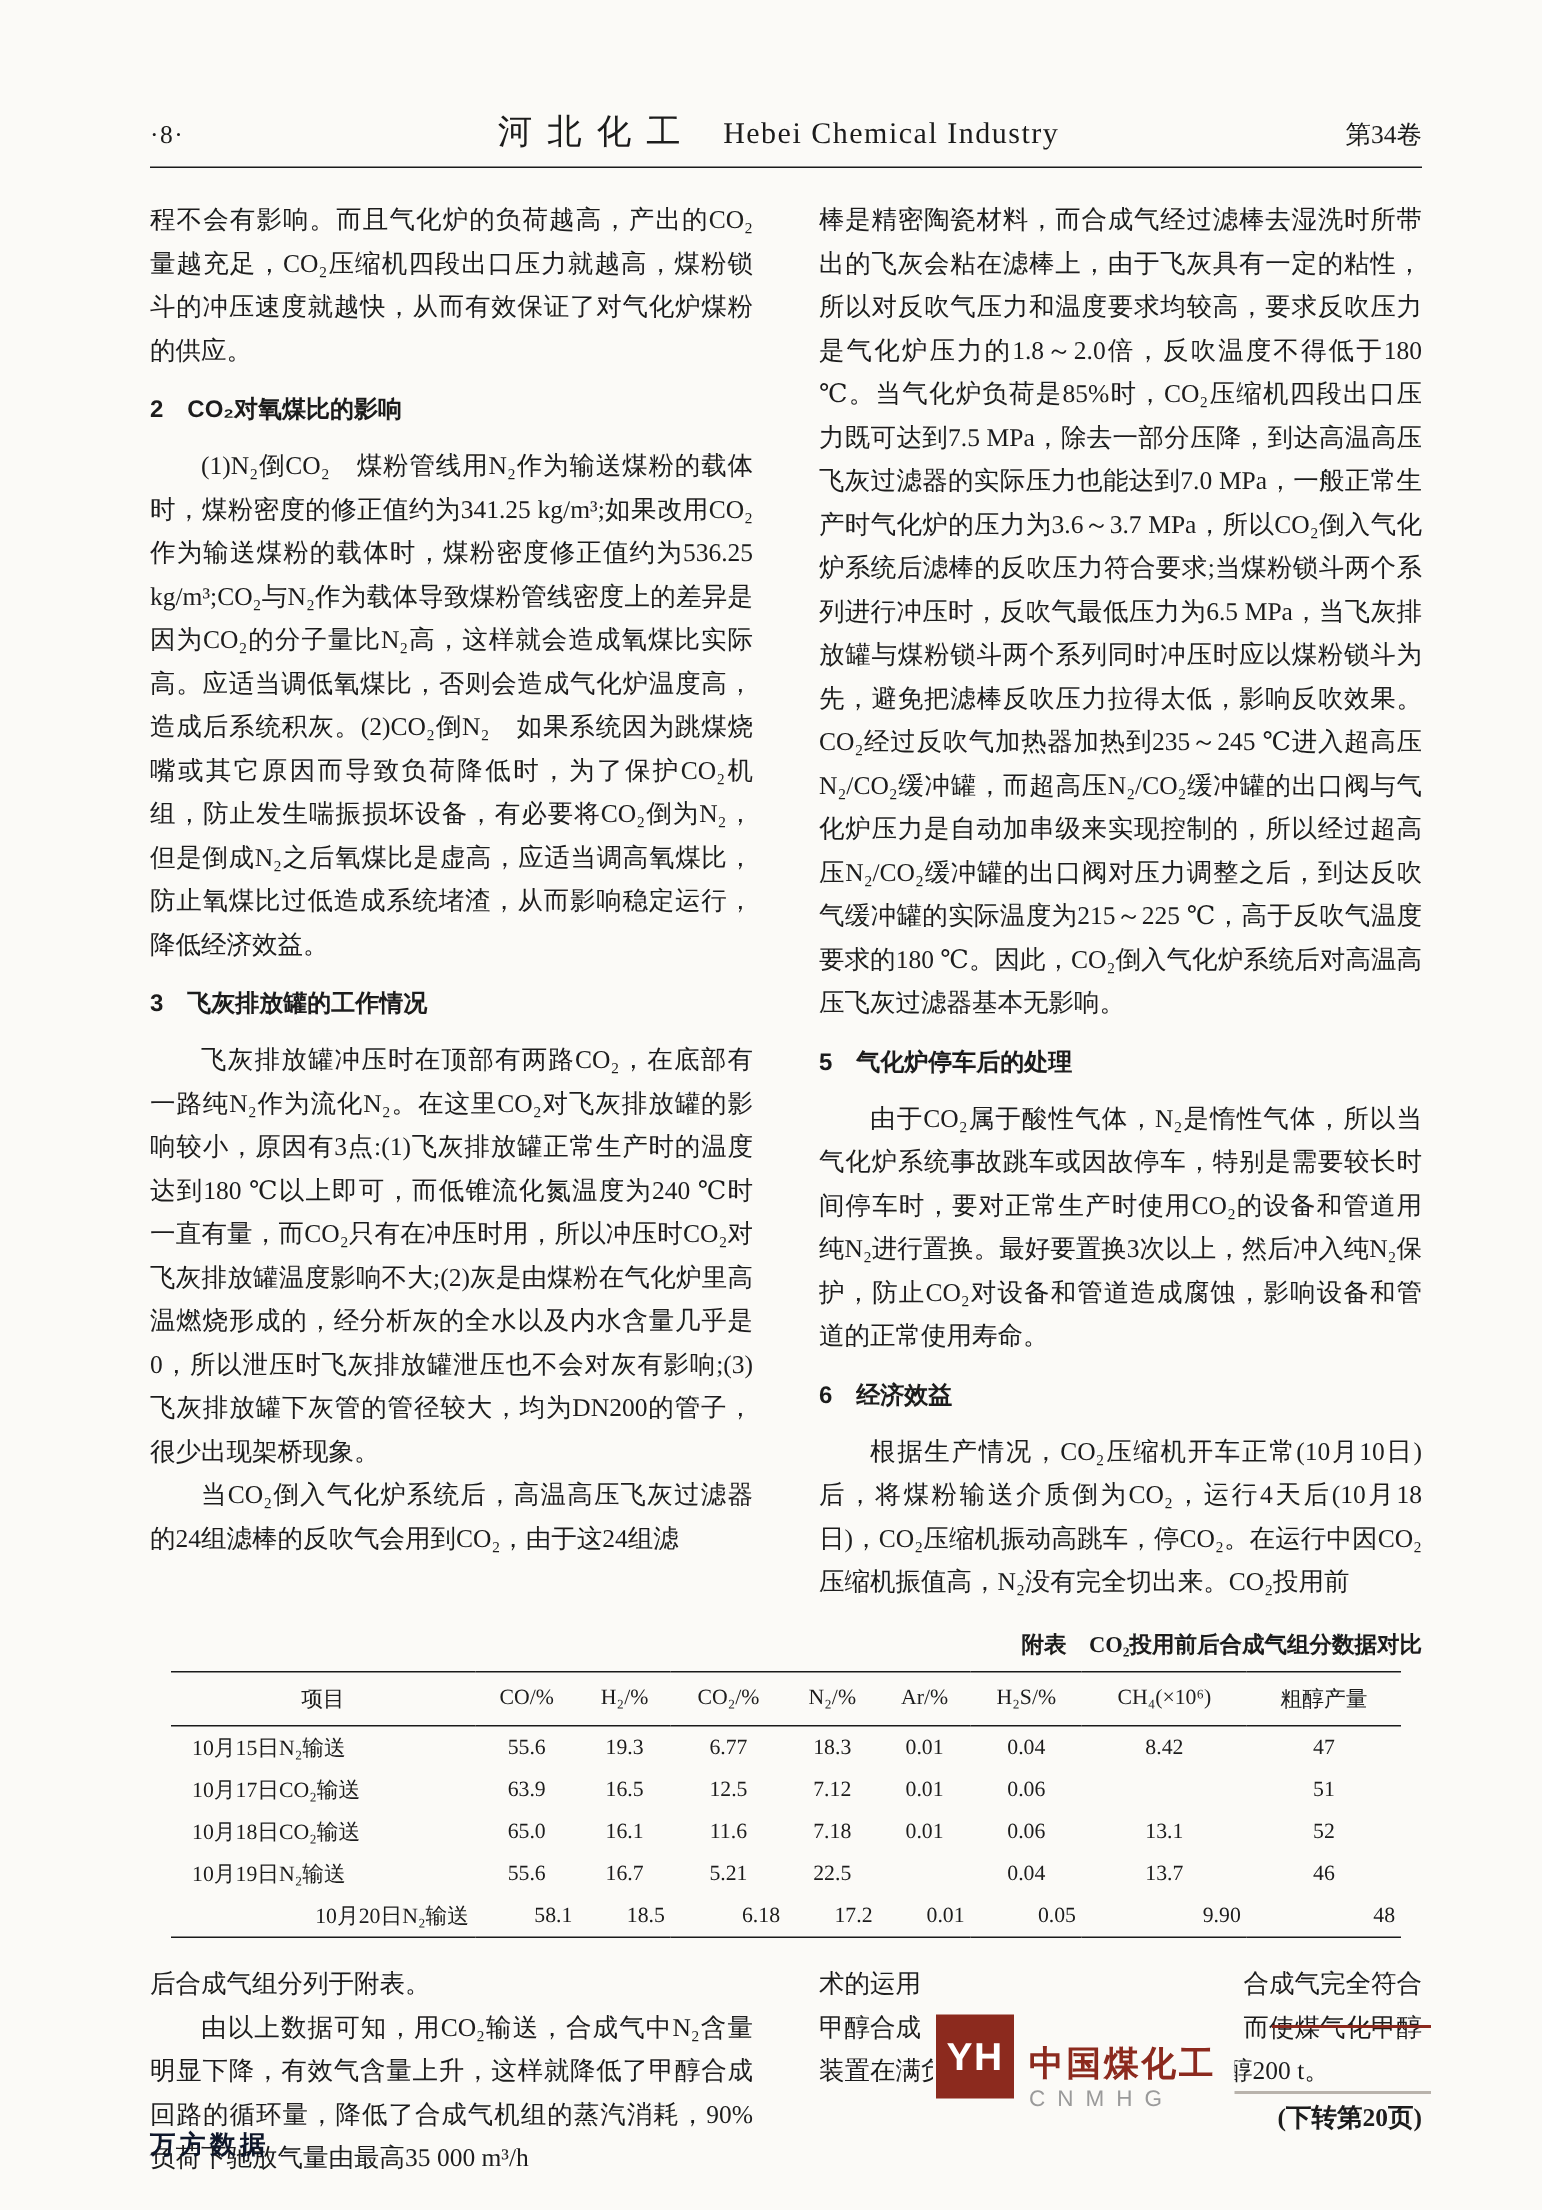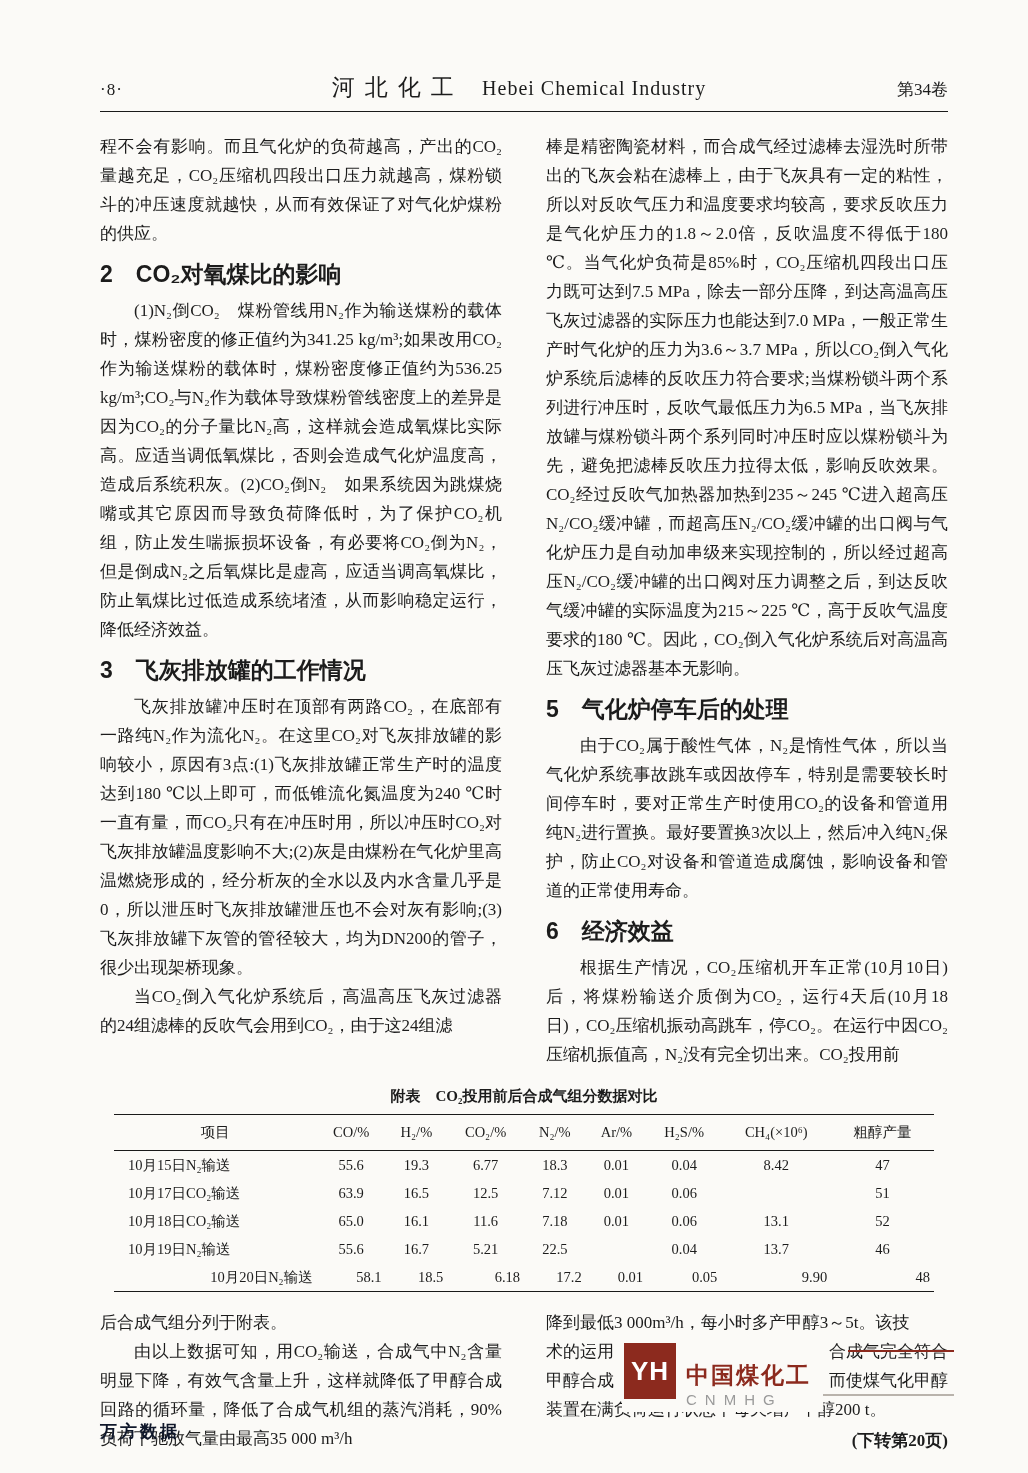--- a/index.html
+++ b/index.html
@@ -17,26 +17,26 @@
   .jt-en { font-size: 20px; letter-spacing: 1px; }
   .vol { width: 80px; text-align: right; }
   .header-rule { border-bottom: 1.6px solid #1a1a1a; margin-top: 8px; }
   
   .cols { display: flex; gap: 44px; margin-top: 20px; }
   .col { width: 402px; font-size: 17px; line-height: 29px; text-align: justify; }
   .para { margin: 0; }
   .para.indent { text-indent: 2em; }
   .sec {
     font-family: "Liberation Sans", "DejaVu Sans", sans-serif;
-    font-size: 23px; font-weight: bold; margin: 13px 0 9px 0; line-height: 26px;
+    font-size: 16px; font-weight: bold; margin: 13px 0 9px 0; line-height: 26px;
     text-align: left;
   }
   
   .table-block { margin-top: 18px; }
-  .table-caption { text-align: center; font-weight: bold; font-size: 15px; margin-bottom: 8px; }
+  .table-caption { text-align: right; font-weight: bold; font-size: 15px; margin-bottom: 8px; }
   .data-table { width: 820px; margin: 0 auto; border-collapse: collapse; font-size: 14.5px; }
   .data-table th {
     font-weight: normal; border-top: 1.7px solid #1a1a1a; border-bottom: 1px solid #1a1a1a;
     padding: 8px 4px; text-align: center; white-space: nowrap;
   }
   .data-table td { padding: 4.5px 4px; text-align: center; }
   .data-table td.c-item { text-align: left; padding-left: 14px; white-space: nowrap; }
   .data-table tbody tr:last-child td { border-bottom: 1.7px solid #1a1a1a; text-align: right; }
   .data-table th:first-child { text-align: center; }
   
@@ -181,21 +181,20 @@
       </tbody>
     </table>
   </div>
 
   <div class="cols bottom">
     <div class="col">
       <p class="para">后合成气组分列于附表。</p>
       <p class="para indent">由以上数据可知，用CO₂输送，合成气中N₂含量明显下降，有效气含量上升，这样就降低了甲醇合成回路的循环量，降低了合成气机组的蒸汽消耗，90%负荷下驰放气量由最高35 000 m³/h</p>
     </div>
     <div class="col br">
-      <div class="br-line">降到最低3 000m³/h，每小时多产甲醇3～5t。该技</div>
       <div class="br-line split">
         <span>术的运用</span>
         <span>合成气完全符合</span>
       </div>
       <div class="br-line split">
         <span>甲醇合成</span>
         <span>而使煤气化甲醇</span>
       </div>
       <div class="br-line">装置在满负荷运行状态下每天增产甲醇200 t。</div>
       <div class="br-cont">(下转第20页)</div>

